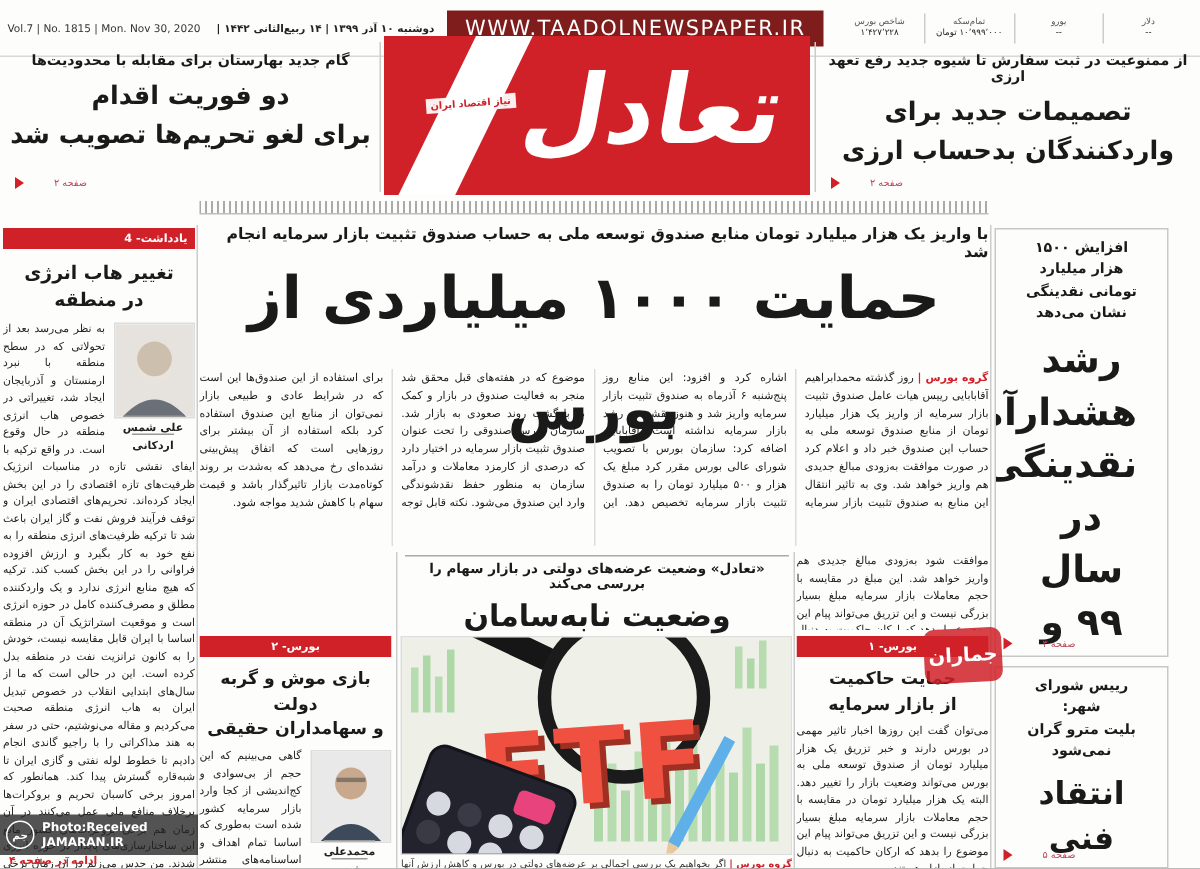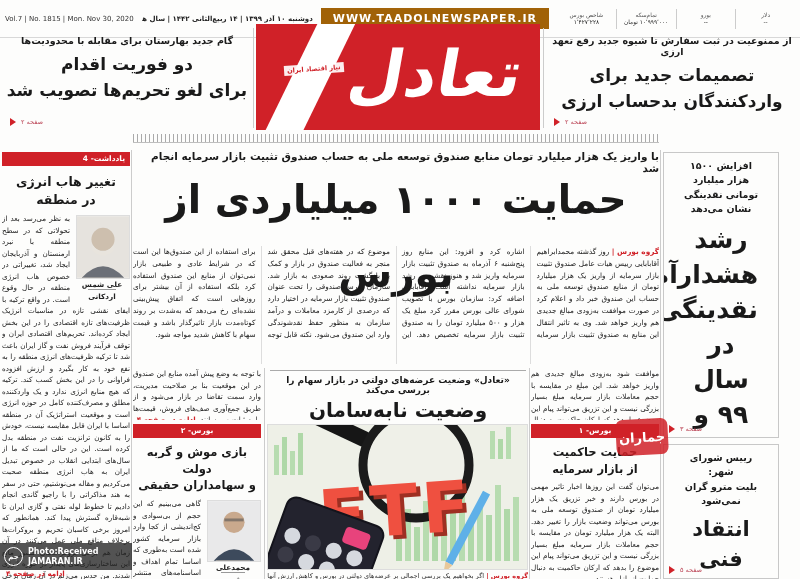--- a/index.html
+++ b/index.html
@@ -4,37 +4,37 @@
 <style>
   html,body{margin:0;padding:0;background:#888;}
   *{box-sizing:border-box;font-family:"DejaVu Sans",sans-serif;}
   .page{position:relative;width:800px;height:579px;background:#fdfdfc;margin:0 auto;overflow:hidden;direction:rtl;color:#1a1a1a;}
   .pre{white-space:pre-line;}
   .abs{position:absolute;}
   
   .topbar{position:absolute;left:0;top:0;width:800px;height:38px;border-bottom:1px solid #d8d8d8;display:flex;align-items:center;direction:ltr;padding:0 5px;gap:8px;}
   .vol{font-size:7px;color:#333;white-space:nowrap;}
   .datefa{direction:rtl;font-size:7px;color:#222;font-weight:bold;flex:1;text-align:center;white-space:nowrap;overflow:hidden;}
-  .urlbox{background:#a16207;color:#fff;font-weight:bold;font-size:11px;letter-spacing:1px;padding:4px 12px;white-space:nowrap;}
+  .urlbox{background:#7f1d1d;color:#fff;font-weight:normal;font-size:14px;letter-spacing:1px;padding:4px 12px;white-space:nowrap;}
   .markets{display:flex;direction:ltr;width:238px;height:20px;}
   .mcell{flex:1;display:flex;flex-direction:column;justify-content:center;align-items:center;border-left:1px solid #ccc;direction:rtl;line-height:1.2;}
   .mcell:first-child{border-left:none;}
   .mlabel{font-size:5.8px;color:#555;}
   .mvalue{font-size:5.8px;color:#222;}
   
   .masthead{position:absolute;left:256px;top:24px;width:284px;height:106px;background:#d02128;overflow:hidden;}
   .swoosh{position:absolute;left:34px;top:-40px;width:34px;height:200px;background:#fff;transform:rotate(26deg);}
   .mh-title{position:absolute;right:0;top:0;width:210px;height:106px;line-height:100px;text-align:center;color:#fff;font-size:64px;font-weight:bold;transform:skewX(-10deg);}
   .mh-tag{position:absolute;left:28px;top:40px;color:#d02128;font-size:6.5px;font-weight:bold;background:rgba(255,255,255,.92);padding:1px 3px;transform:rotate(-4deg);}
   
   .tstory{position:absolute;top:26px;height:104px;}
   .kicker{font-weight:bold;text-align:center;}
   .tstory .kicker{font-size:9.5px;margin-top:9px;}
   .tstory .hl{font-size:17px;font-weight:bold;text-align:center;line-height:1.55;margin-top:5px;}
-  .pageref{position:absolute;bottom:4px;left:6px;display:flex;align-items:center;gap:5px;font-size:6.5px;color:#b45;direction:ltr;}
+  .pageref{position:absolute;bottom:4px;left:6px;display:flex;align-items:center;gap:20px;font-size:6.5px;color:#b45;direction:ltr;}
   .tri{width:0;height:0;border-top:4px solid transparent;border-bottom:4px solid transparent;border-left:6px solid #d02128;}
   
   .vrule{position:absolute;width:1px;background:#ccc;}
   .ruler{position:absolute;left:133px;top:134px;width:526px;height:9px;background:repeating-linear-gradient(to right,#8f8f8f 0 1px,transparent 1px 4px);border-bottom:1px solid #aaa;opacity:.75;}
   
   .note{position:absolute;left:2px;top:152px;width:128px;height:427px;overflow:hidden;}
   .secbar{background:#d02128;color:#fff;font-size:7.5px;font-weight:bold;height:14px;line-height:14px;padding:0 5px;text-align:right;}
   .note-title{font-size:12.5px;font-weight:bold;text-align:center;line-height:1.4;margin:7px 0 5px;}
   .smalltext{font-size:7.2px;line-height:1.6;text-align:justify;color:#222;}
   .floatpic{float:right;width:56px;margin:2px 0 2px 4px;text-align:center;}
@@ -156,23 +156,20 @@
     <span class="pclogo">جم</span>
     <span class="pctext">Photo:Received
 JAMARAN.IR</span>
   </div>
 
   <div class="lead-kicker">با واریز یک هزار میلیارد تومان منابع صندوق توسعه ملی به حساب صندوق تثبیت بازار سرمایه انجام شد</div>
   <div class="lead-hl">حمایت ۱۰۰۰ میلیاردی از بورس</div>
   <div class="bodyA">
     <span class="byline">گروه بورس |</span>
     <span>روز گذشته محمدابراهیم آقابابایی رییس هیات عامل صندوق تثبیت بازار سرمایه از واریز یک هزار میلیارد تومان از منابع صندوق توسعه ملی به حساب این صندوق خبر داد و اعلام کرد در صورت موافقت به‌زودی مبالغ جدیدی هم واریز خواهد شد. وی به تاثیر انتقال این منابع به صندوق تثبیت بازار سرمایه اشاره کرد و افزود: این منابع روز پنج‌شنبه ۶ آذرماه به صندوق تثبیت بازار سرمایه واریز شد و هنوز نقشی در رشد بازار سرمایه نداشته است. آقابابایی اضافه کرد: سازمان بورس با تصویب شورای عالی بورس مقرر کرد مبلغ یک هزار و ۵۰۰ میلیارد تومان را به صندوق تثبیت بازار سرمایه تخصیص دهد. این موضوع که در هفته‌های قبل محقق شد منجر به فعالیت صندوق در بازار و کمک به بازگشت روند صعودی به بازار شد. سازمان بورس صندوقی را تحت عنوان صندوق تثبیت بازار سرمایه در اختیار دارد که درصدی از کارمزد معاملات و درآمد سازمان به منظور حفظ نقدشوندگی وارد این صندوق می‌شود. نکته قابل توجه برای استفاده از این صندوق‌ها این است که در شرایط عادی و طبیعی بازار نمی‌توان از منابع این صندوق استفاده کرد بلکه استفاده از آن بیشتر برای روزهایی است که اتفاق پیش‌بینی نشده‌ای رخ می‌دهد که به‌شدت بر روند کوتاه‌مدت بازار تاثیرگذار باشد و قیمت سهام با کاهش شدید مواجه شود.</span>
-  </div>
-  <div class="rowBtxt smalltext" style="left:133px;">
-    <span>با توجه به وضع پیش آمده منابع این صندوق در این موقعیت بنا بر صلاحیت مدیریت، وارد سمت تقاضا در بازار می‌شود و از طریق جمع‌آوری صف‌های فروش، قیمت‌ها را به ثبات می‌رسانند. </span><span class="contlabel">ادامه در صفحه ۴</span>
   </div>
   <div class="rowBtxt smalltext" style="left:531px;">
     <span>موافقت شود به‌زودی مبالغ جدیدی هم واریز خواهد شد. این مبلغ در مقایسه با حجم معاملات بازار سرمایه مبلغ بسیار بزرگی نیست و این تزریق می‌تواند پیام این موضوع را بدهد که ارکان حاکمیت به دنبال حمایت از بازار هستند.</span>
   </div>
 
   <div class="subhead-block">
     <div class="kicker">«تعادل» وضعیت عرضه‌های دولتی در بازار سهام را بررسی می‌کند</div>
     <div class="hl">وضعیت نابه‌سامان دارایی‌های دولت</div>
   </div>
 

